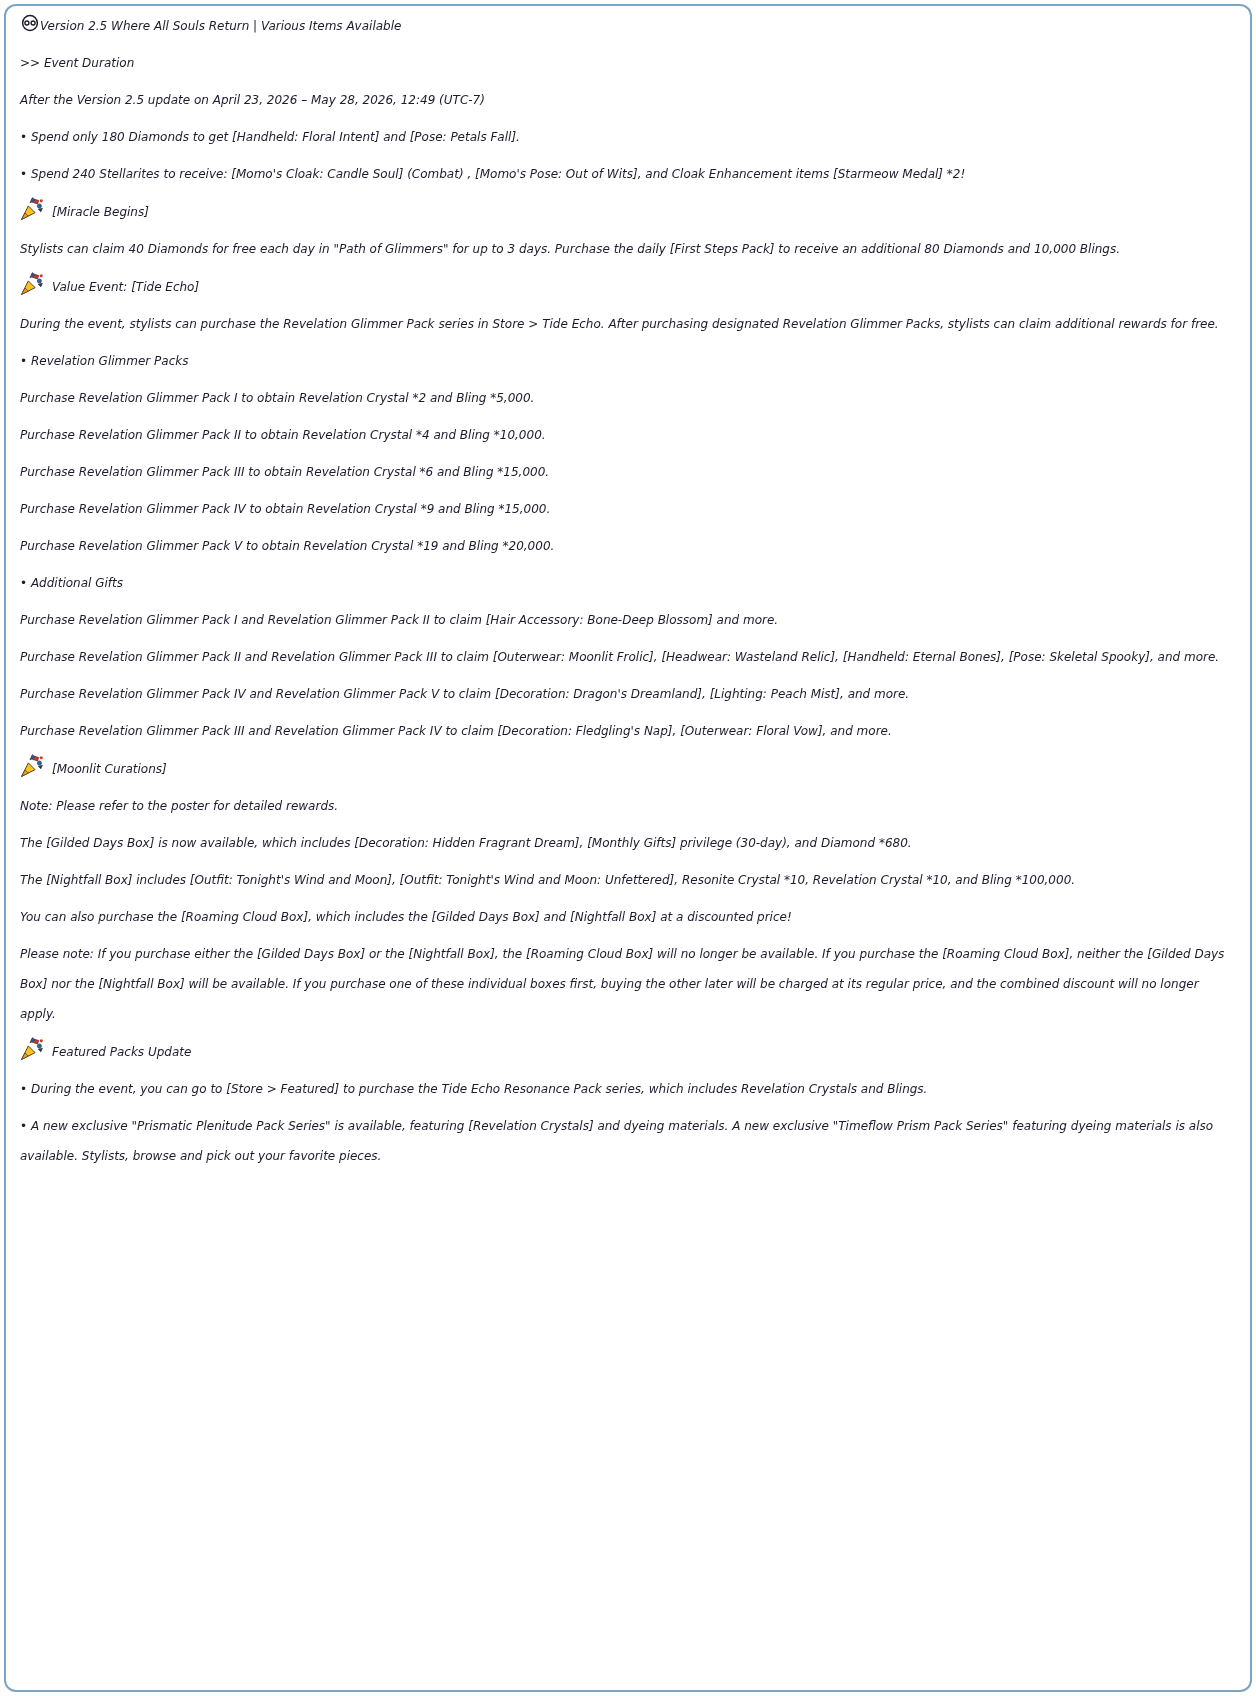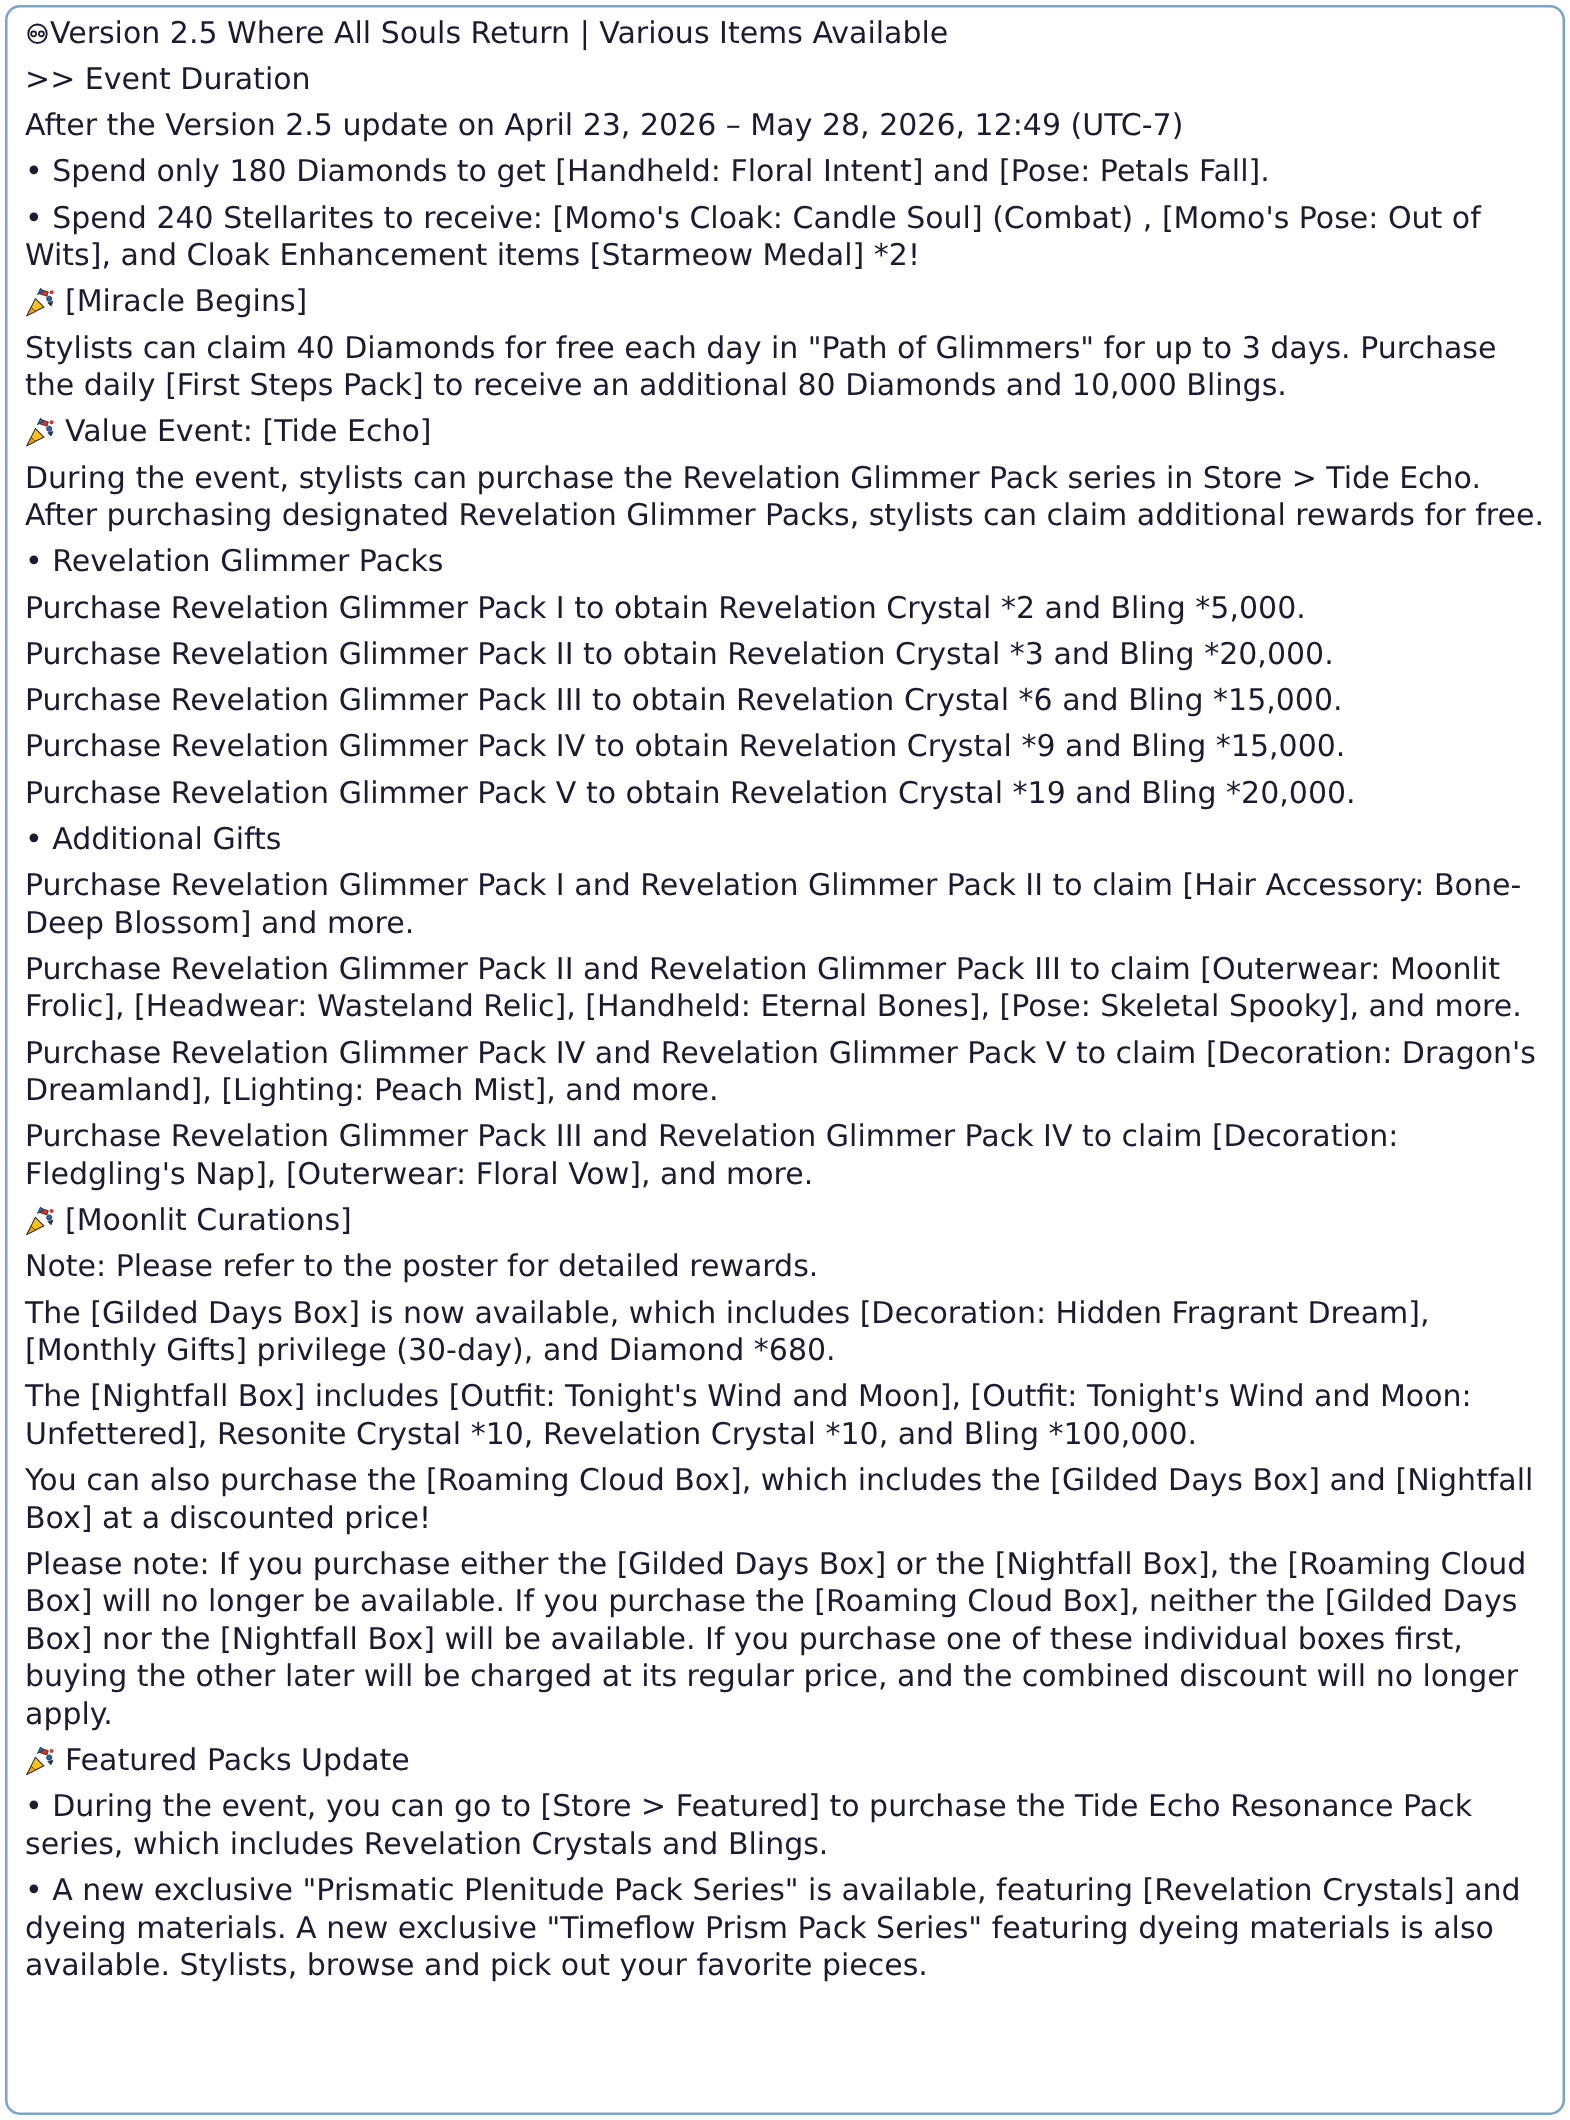--- a/index.html
+++ b/index.html
@@ -18,23 +18,24 @@
     margin: 4px;
     height: 1688px;
     background: #ffffff;
     border: 2px solid #7ba3c6;
     border-radius: 12px;
     padding: 0 14px;
     overflow: hidden;
   }
   .content p {
     margin: 7px 0;
-    font-size: 24px;
+    font-size: 12px;
     line-height: 30px;
     color: #1c1c2e;
+    font-style: italic;
   }
   .content p:first-child { margin-top: 5px; }
   .icon-party {
     display: inline-block;
     width: 25px;
     height: 25px;
     vertical-align: -5px;
     margin-right: 7px;
   }
   .icon-marker {
@@ -74,21 +75,21 @@
     <polygon points="1.5,22.5 4.8,16.2 8,19.4" fill="#f29c1f" stroke="#2b2b2b" stroke-width="0.6"></polygon>
     <rect x="11" y="3.2" width="6.5" height="3.4" transform="rotate(18 14 5)" fill="#d8342c" stroke="#2b2b2b" stroke-width="0.6"></rect>
     <polygon points="9.5,6.5 12,1.5 14,4.2" fill="#2d64ad" stroke="#2b2b2b" stroke-width="0.6"></polygon>
     <circle cx="18.6" cy="9.6" r="2" fill="#2d64ad" stroke="#2b2b2b" stroke-width="0.6"></circle>
     <polygon points="17.5,12.7 21.5,11.7 20,15.2" fill="#183a68" stroke="#2b2b2b" stroke-width="0.6"></polygon>
     <circle cx="20.4" cy="4.6" r="1.5" fill="#d8342c"></circle>
   </svg><span>Value Event: [Tide Echo]</span></p>
       <p class="line plain"><span>During the event, stylists can purchase the Revelation Glimmer Pack series in Store &gt; Tide Echo. After purchasing designated Revelation Glimmer Packs, stylists can claim additional rewards for free.</span></p>
       <p class="line bullet"><span class="b">• </span><span>Revelation Glimmer Packs</span></p>
       <p class="line plain"><span>Purchase Revelation Glimmer Pack I to obtain Revelation Crystal *2 and Bling *5,000.</span></p>
-      <p class="line plain"><span>Purchase Revelation Glimmer Pack II to obtain Revelation Crystal *3 and Bling *20,000.</span></p>
+      <p class="line plain"><span>Purchase Revelation Glimmer Pack II to obtain Revelation Crystal *4 and Bling *10,000.</span></p>
       <p class="line plain"><span>Purchase Revelation Glimmer Pack III to obtain Revelation Crystal *6 and Bling *15,000.</span></p>
       <p class="line plain"><span>Purchase Revelation Glimmer Pack IV to obtain Revelation Crystal *9 and Bling *15,000.</span></p>
       <p class="line plain"><span>Purchase Revelation Glimmer Pack V to obtain Revelation Crystal *19 and Bling *20,000.</span></p>
       <p class="line bullet"><span class="b">• </span><span>Additional Gifts</span></p>
       <p class="line plain"><span>Purchase Revelation Glimmer Pack I and Revelation Glimmer Pack II to claim [Hair Accessory: Bone-Deep Blossom] and more.</span></p>
       <p class="line plain"><span>Purchase Revelation Glimmer Pack II and Revelation Glimmer Pack III to claim [Outerwear: Moonlit Frolic], [Headwear: Wasteland Relic], [Handheld: Eternal Bones], [Pose: Skeletal Spooky], and more.</span></p>
       <p class="line plain"><span>Purchase Revelation Glimmer Pack IV and Revelation Glimmer Pack V to claim [Decoration: Dragon's Dreamland], [Lighting: Peach Mist], and more.</span></p>
       <p class="line plain"><span>Purchase Revelation Glimmer Pack III and Revelation Glimmer Pack IV to claim [Decoration: Fledgling's Nap], [Outerwear: Floral Vow], and more.</span></p>
       <p class="line section"><svg class="icon-party" viewBox="0 0 24 24" aria-hidden="true">
     <polygon points="1.5,22.5 8,9.5 14.5,16" fill="#fcc21b" stroke="#2b2b2b" stroke-width="0.8"></polygon>

